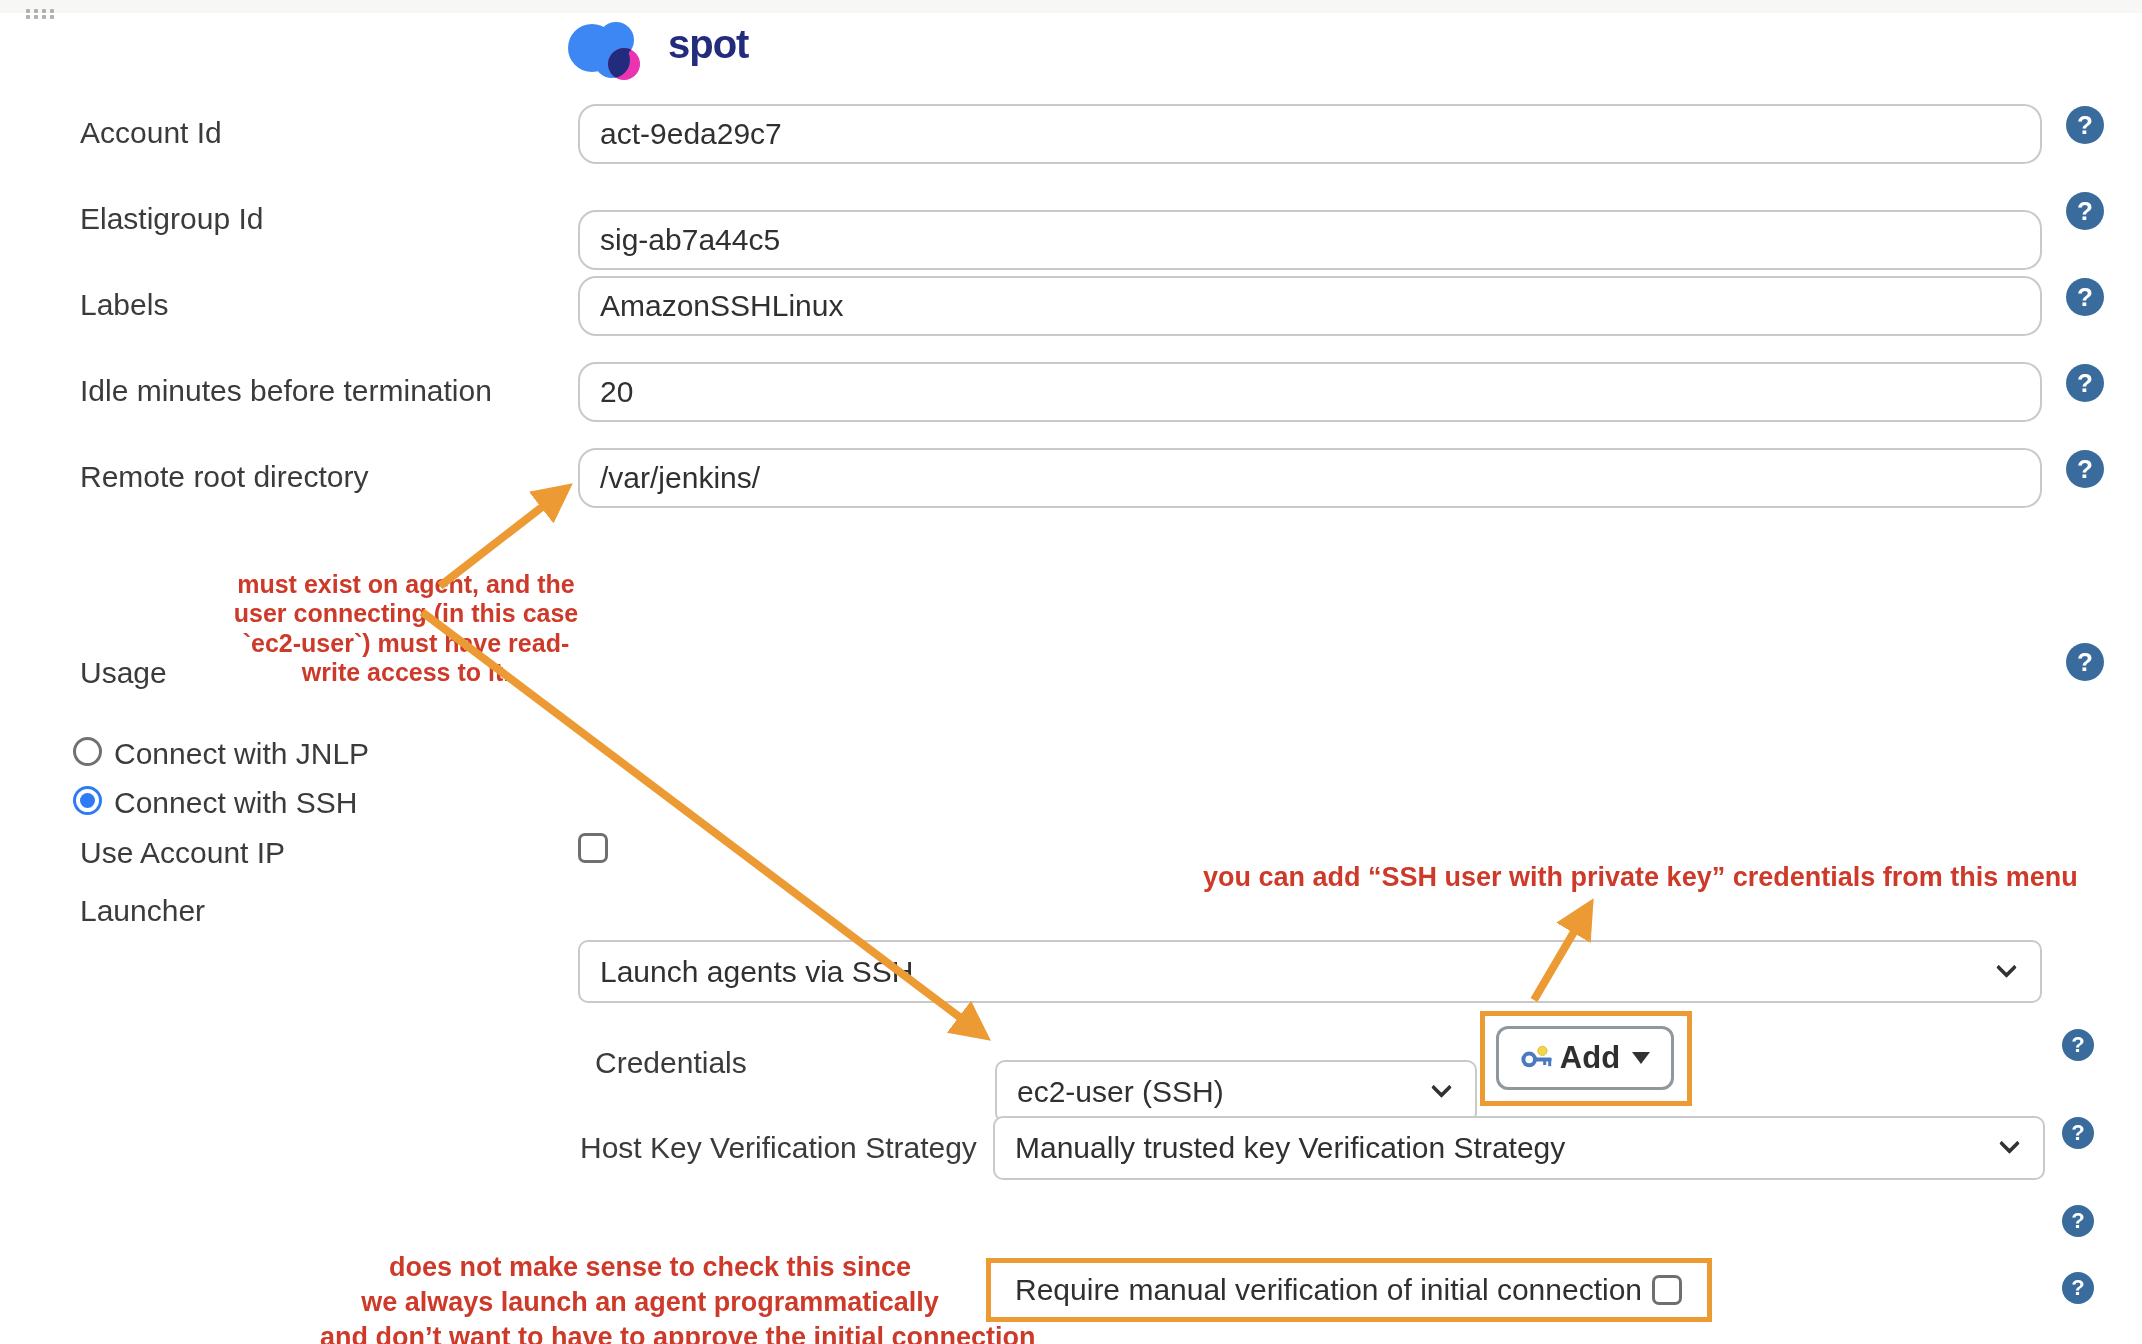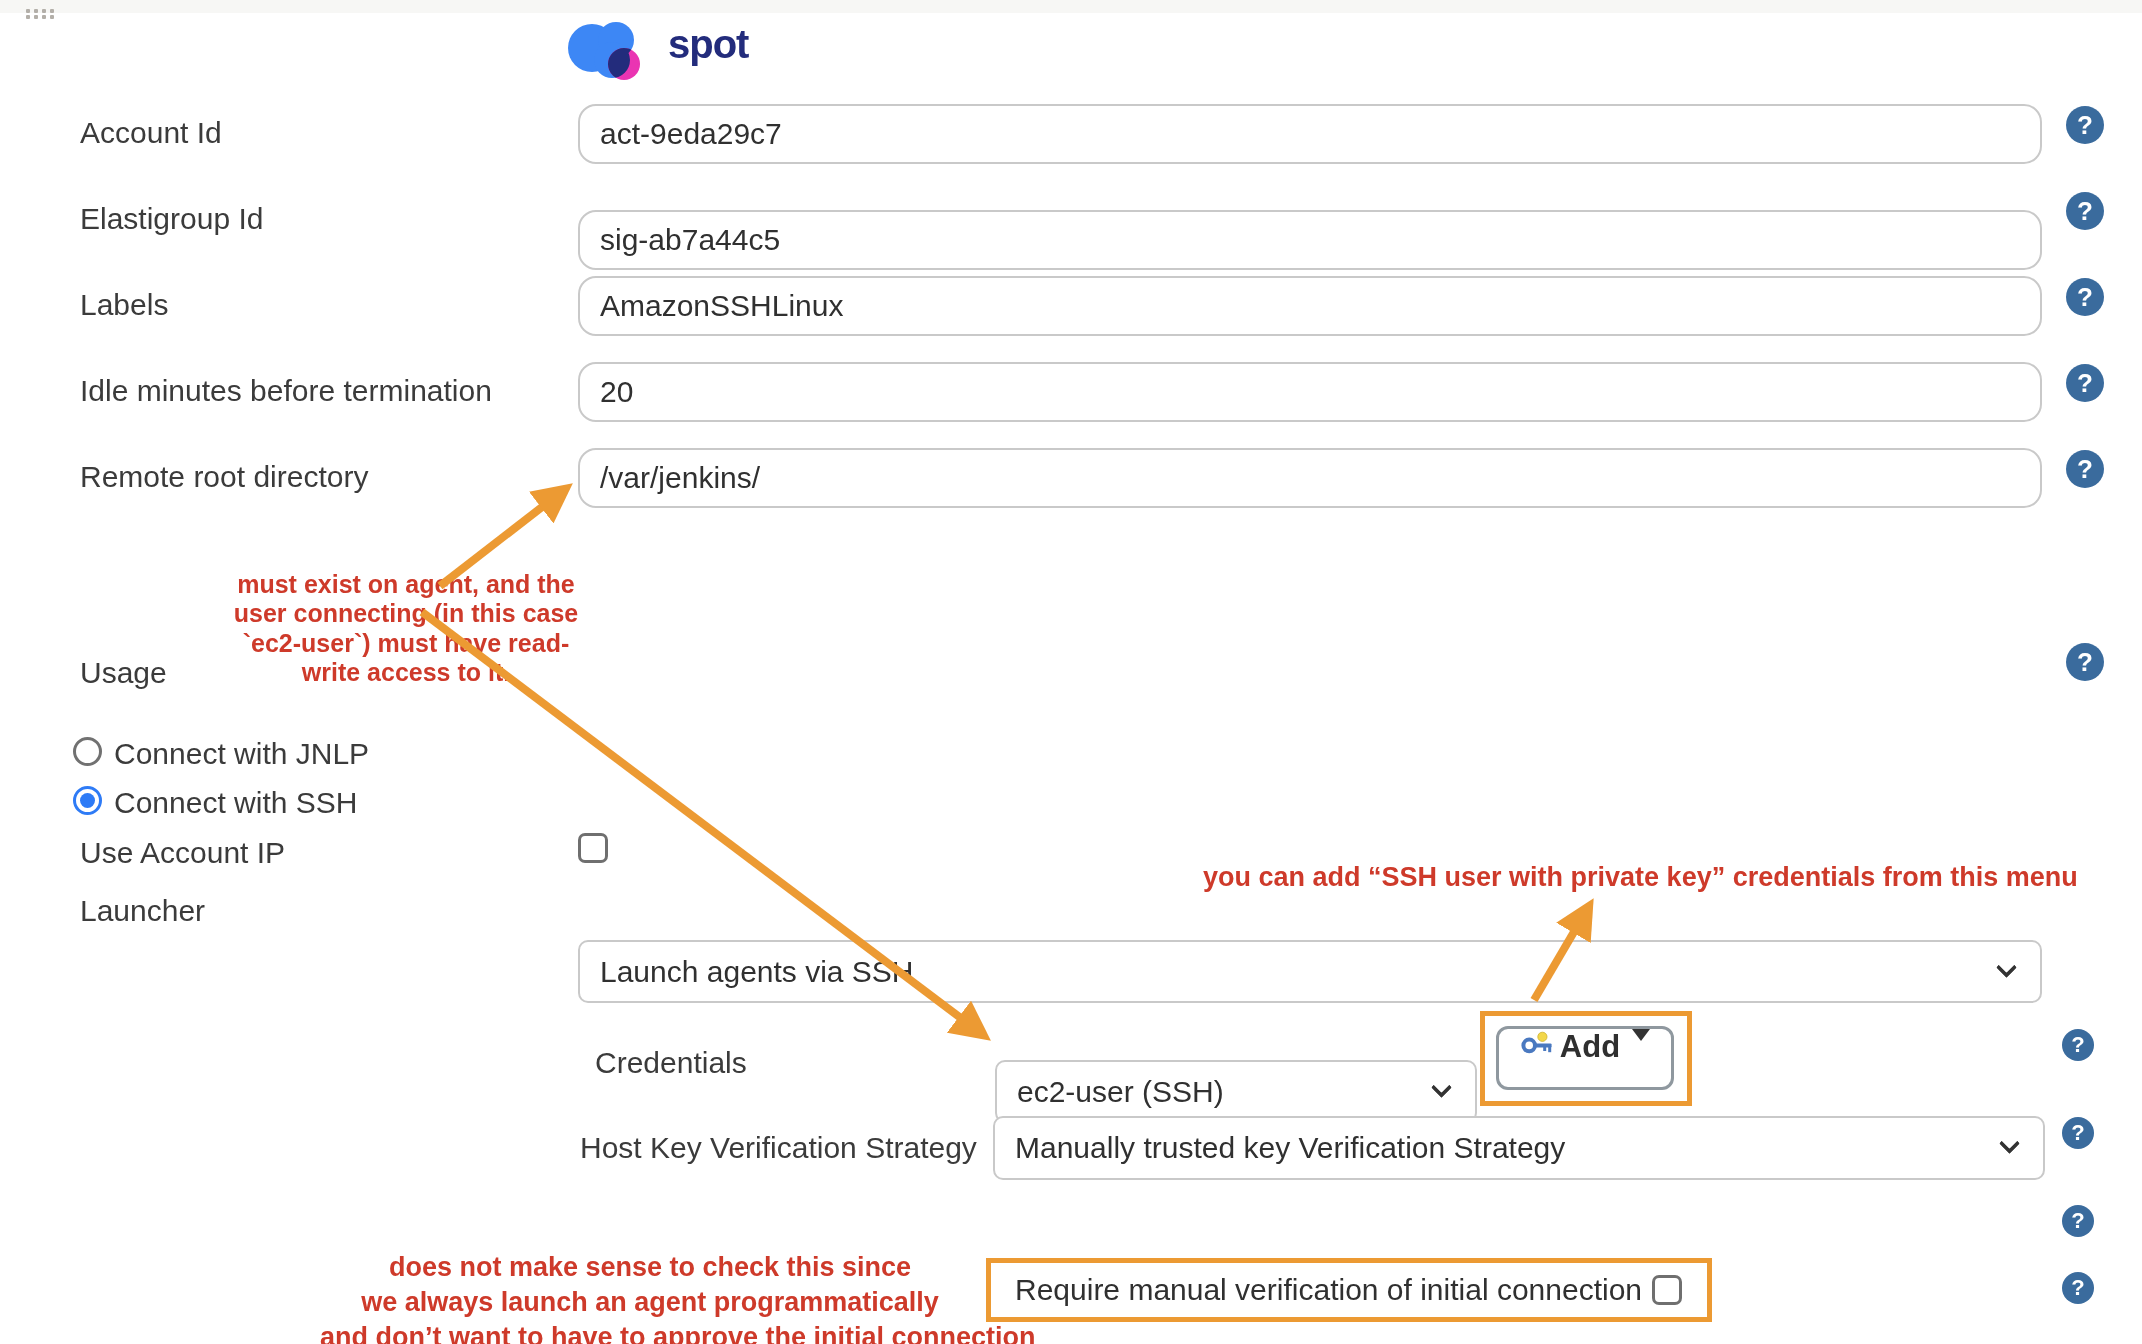--- a/index.html
+++ b/index.html
@@ -27,21 +27,21 @@
     color:#fff;font-size:26px;font-weight:700;display:flex;align-items:center;justify-content:center;}
   .help.sm{width:32px;height:32px;font-size:22px;}
   .para{position:absolute;left:578px;top:512px;width:1446px;font-size:29px;line-height:1.45;color:#474747;}
   .radio{position:absolute;left:73px;width:29px;height:29px;border-radius:50%;border:3px solid #717171;background:#fff;}
   .radio.checked{border-color:var(--radio-blue);}
   .radio.checked::after{content:"";position:absolute;left:4px;top:4px;width:15px;height:15px;border-radius:50%;background:var(--radio-blue);}
   .checkbox{position:absolute;width:30px;height:30px;border:3px solid #6f6f6f;border-radius:7px;background:#fff;}
   .note{position:absolute;color:var(--red);font-weight:700;}
   .obox{position:absolute;border:5px solid var(--orange);}
   .addbtn{position:absolute;left:1496px;top:1026px;width:178px;height:64px;background:#fff;
-    border:3px solid #8f989f;border-radius:12px;display:flex;justify-content:center;gap:6px;cursor:pointer;}
+    border:3px solid #8f989f;border-radius:12px;display:flex;align-items:center;justify-content:center;gap:6px;cursor:pointer;}
   .addbtn .addlbl{font-size:31px;font-weight:700;color:#2f2f2f;}
   .caret{width:0;height:0;border-left:9px solid transparent;border-right:9px solid transparent;border-top:12px solid #333;margin-left:6px;}
   .overlay{position:absolute;left:0;top:0;pointer-events:none;z-index:50;}
   .arrow{stroke:var(--orange);stroke-width:8;fill:none;}
   .ahead{fill:var(--orange);}
   .notelines div{white-space:nowrap;}
 </style>
 </head>
 <body>
 

